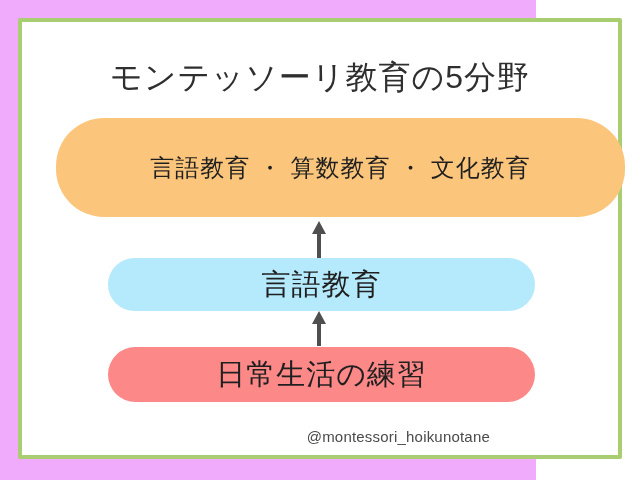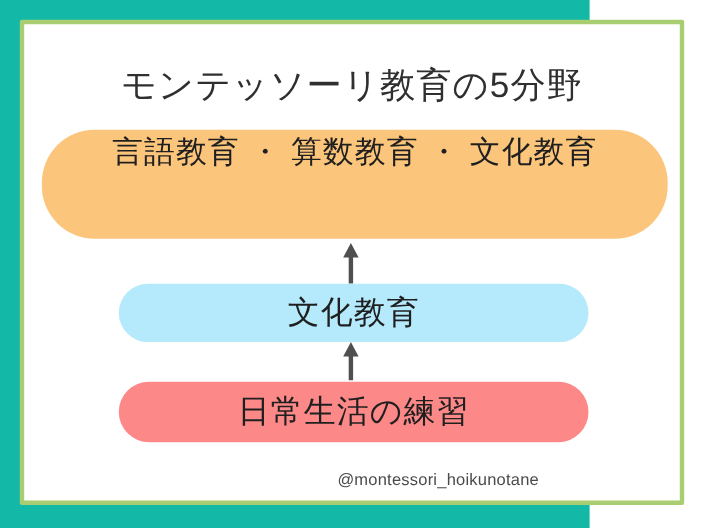--- a/index.html
+++ b/index.html
@@ -8,21 +8,21 @@
     width: 640px;
     height: 480px;
     background: #ffffff;
     font-family: "Liberation Sans", "DejaVu Sans", sans-serif;
     overflow: hidden;
   }
   .canvas {
     position: relative;
     width: 536px;
     height: 480px;
-    background: #14b8a6;
+    background: #f0abfc;
   }
   .frame {
     position: absolute;
     left: 18px;
     top: 18px;
     width: 604px;
     height: 441px;
     box-sizing: border-box;
     border: 4px solid #a9cd71;
     background: #ffffff;
@@ -41,30 +41,29 @@
   .pill {
     position: absolute;
     display: flex;
     flex-direction: column;
     justify-content: center;
     align-items: center;
     text-align: center;
     color: #1f1f1f;
   }
   .pill-intellectual {
-    left: 38px;
+    left: 56px;
     top: 118px;
     width: 569px;
     height: 99px;
     border-radius: 48px;
     background: #fbc57b;
-    font-size: 28px;
+    font-size: 24px;
     line-height: 39px;
     letter-spacing: 1px;
-    justify-content: space-between;
   }
   .pill-sensorial {
     left: 108px;
     top: 258px;
     width: 427px;
     height: 53px;
     border-radius: 27px;
     background: #b5e9fc;
     font-size: 29px;
     letter-spacing: 1px;
@@ -109,21 +108,21 @@
     <div>言語教育 ・ 算数教育 ・ 文化教育</div>
   </div>
 
   <div class="arrow arrow-1">
     <svg viewBox="0 0 18 37" xmlns="http://www.w3.org/2000/svg">
       <polygon points="9,0 16,13 11,13 11,37 7,37 7,13 2,13" fill="#4f4f4f"></polygon>
     </svg>
   </div>
 
   <div class="pill pill-sensorial">
-    <div>文化教育</div>
+    <div>言語教育</div>
   </div>
 
   <div class="arrow arrow-2">
     <svg viewBox="0 0 18 35" xmlns="http://www.w3.org/2000/svg">
       <polygon points="9,0 16,13 11,13 11,35 7,35 7,13 2,13" fill="#4f4f4f"></polygon>
     </svg>
   </div>
 
   <div class="pill pill-practical">
     <div>日常生活の練習</div>

